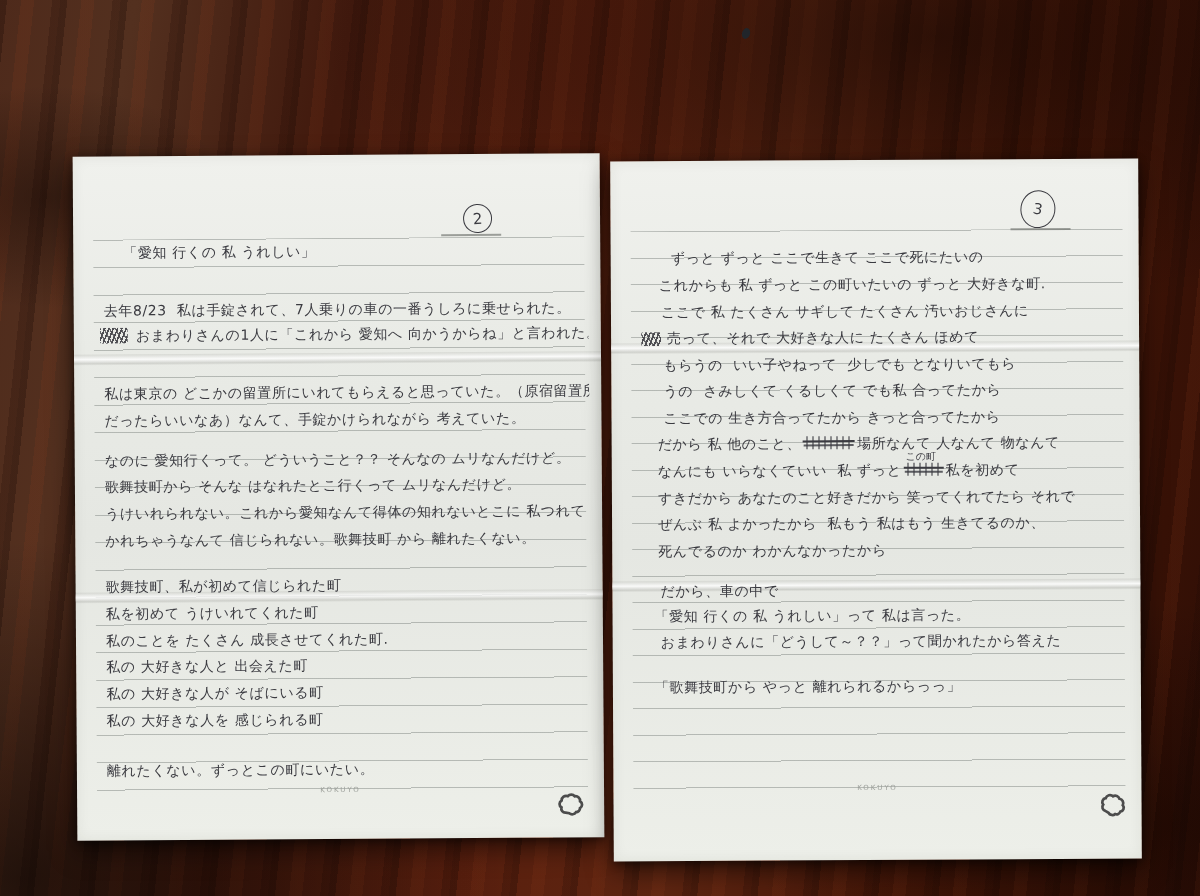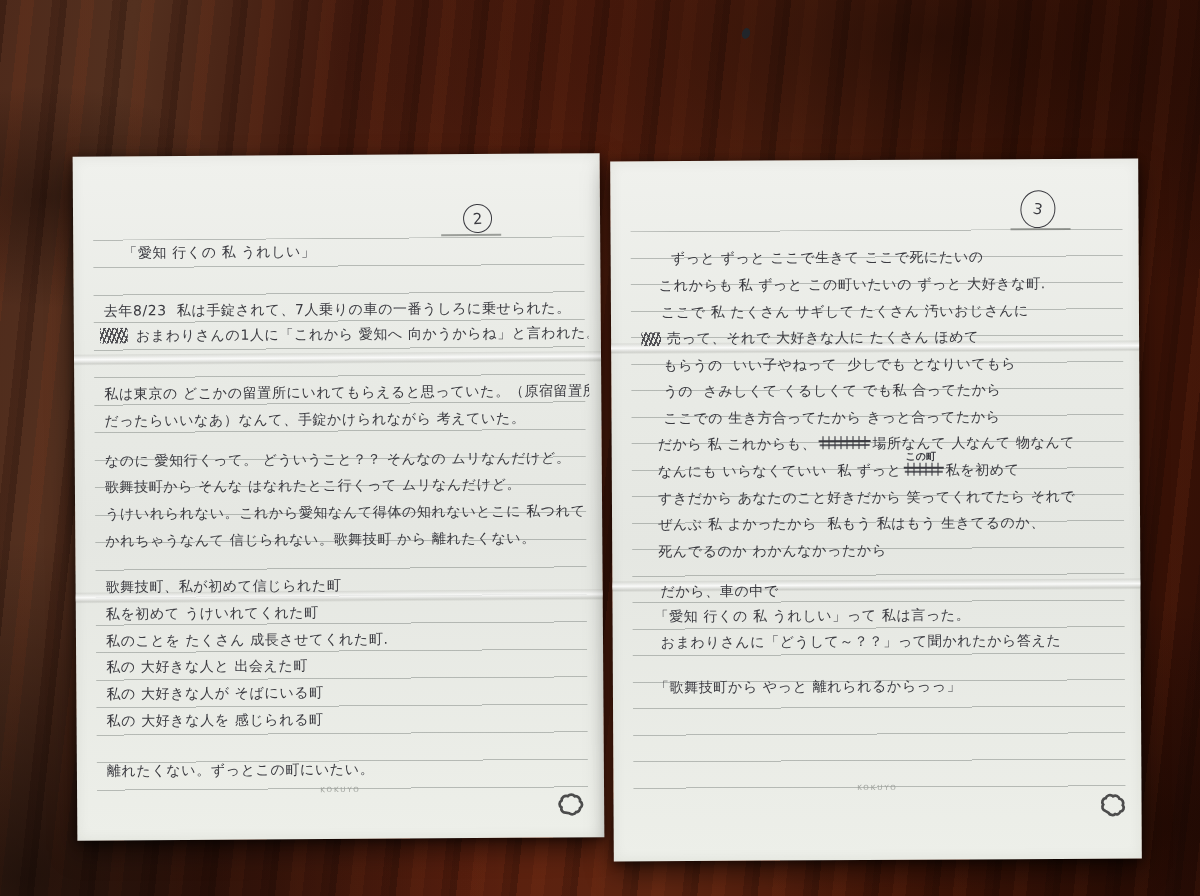--- a/index.html
+++ b/index.html
@@ -74,21 +74,21 @@
   }
   .scribble.small{width:20px;height:14px;margin-right:6px;}
   .struck{
     display:inline-block;position:relative;width:46px;height:13px;
     margin:0 5px;vertical-align:-1px;
     background:repeating-linear-gradient(90deg, rgba(59,59,65,.55) 0 2px, rgba(0,0,0,0) 2px 6px);
   }
   .struck::after{content:"";position:absolute;left:-3px;right:-3px;top:4px;height:1.8px;background:#3b3b41;}
   .struck::before{content:"";position:absolute;left:-2px;right:-2px;top:8px;height:1.6px;background:#3b3b41;opacity:.8;}
   .corr-wrap{position:relative;display:inline-block;}
-  .correction{position:absolute;top:-12px;left:4px;font-size:10px;letter-spacing:0;color:#3b3b41;white-space:pre;font-weight:bold;}
+  .correction{position:absolute;top:-12px;left:4px;font-size:10px;letter-spacing:0;color:#3b3b41;white-space:pre;}
 </style>
 </head>
 <body>
 
 <div class="scene">
   <div class="speck" style="left:742px;top:28px;"></div>
 
   <section class="paper left">
     <div class="rules"></div>
     <div class="crease" style="top:198px;"></div>
@@ -132,21 +132,21 @@
     </div>
     <div class="pnum-underline"></div>
 
     <div class="hl" style="top:89px;left:60px;">ずっと ずっと ここで生きて ここで死にたいの</div>
     <div class="hl" style="top:116px;left:48px;">これからも 私 ずっと この町いたいの ずっと 大好きな町.</div>
     <div class="hl" style="top:143px;left:50px;">ここで 私 たくさん サギして たくさん 汚いおじさんに</div>
     <div class="hl" style="top:169px;left:30px;"><span class="scribble small"></span><span>売って、それで 大好きな人に たくさん ほめて</span></div>
     <div class="hl" style="top:196px;left:52px;">もらうの  いい子やねって  少しでも となりいてもら</div>
     <div class="hl" style="top:222px;left:52px;">うの  さみしくて くるしくて でも私 合ってたから</div>
     <div class="hl" style="top:249px;left:52px;">ここでの 生き方合ってたから きっと合ってたから</div>
-    <div class="hl" style="top:275px;left:46px;"><span>だから 私 これからも、</span><span class="struck"></span><span>場所なんて 人なんて 物なんて</span></div>
+    <div class="hl" style="top:275px;left:46px;"><span>だから 私 他のこと、</span><span class="struck"></span><span>場所なんて 人なんて 物なんて</span></div>
     <div class="hl" style="top:302px;left:46px;overflow:visible;"><span>なんにも いらなくていい  私 ずっと</span><span class="corr-wrap"><span class="correction">この町</span><span class="struck" style="width:34px;"></span></span><span>私を初めて</span></div>
     <div class="hl" style="top:329px;left:46px;">すきだから あなたのこと好きだから 笑ってくれてたら それで</div>
     <div class="hl" style="top:355px;left:46px;">ぜんぶ 私 よかったから  私もう 私はもう 生きてるのか、</div>
     <div class="hl" style="top:382px;left:46px;">死んでるのか わかんなかったから</div>
     <div class="hl" style="top:422px;left:48px;">だから、車の中で</div>
     <div class="hl" style="top:447px;left:42px;">「愛知 行くの 私 うれしい」って 私は言った。</div>
     <div class="hl" style="top:473px;left:48px;">おまわりさんに「どうして～？？」って聞かれたから答えた</div>
     <div class="hl" style="top:518px;left:42px;">「歌舞技町から やっと 離れられるからっっ」</div>
 
     <div class="footer">KOKUYO</div>

